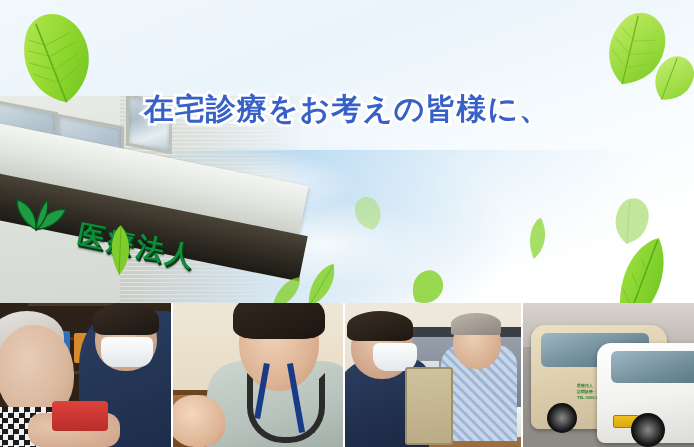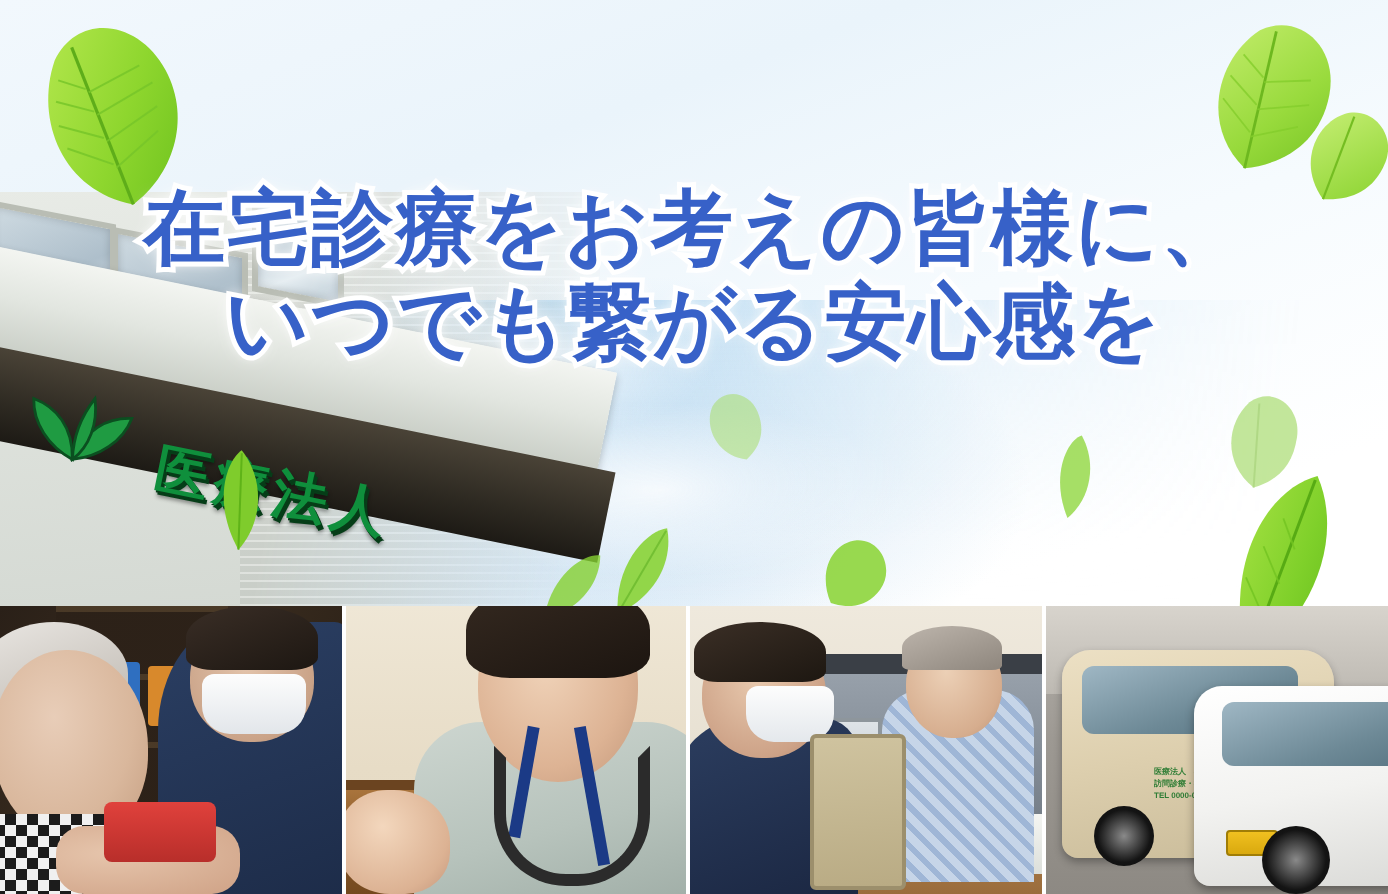--- a/index.html
+++ b/index.html
@@ -163,21 +163,21 @@
     position: absolute;
     left: 0;
     top: 93px;
     width: 694px;
     text-align: center;
     line-height: 1.04;
     pointer-events: none;
   }
   .headline .hl {
     display: block;
-    font-size: 41px;
+    font-size: 30px;
     font-weight: bold;
     letter-spacing: 1px;
     color: #3761c8;
     -webkit-text-stroke: 5px #ffffff;
     paint-order: stroke fill;
     text-shadow:
       0 0 6px rgba(255,255,255,0.95),
       0 0 10px rgba(255,255,255,0.8);
     white-space: nowrap;
   }
@@ -416,21 +416,20 @@
     <svg class="leaf" style="left:520px; top:222px; width:34px; height:32px; transform:rotate(-40deg); opacity:.85;" viewBox="0 0 34 32">
       <path d="M1 30 C 8 8, 26 0, 33 3 C 30 18, 17 30, 1 30 Z" fill="#98da4c"></path>
     </svg>
     <svg class="leaf" style="left:268px; top:278px; width:36px; height:30px; transform:rotate(-12deg); opacity:.8;" viewBox="0 0 36 30">
       <path d="M1 28 C 9 7, 28 0, 35 3 C 32 17, 18 28, 1 28 Z" fill="#86d132"></path>
     </svg>
 
 
     <div class="headline">
       <span class="hl hl1">在宅診療をお考えの皆様に、</span>
-      <span class="hl hl2">いつでも繋がる安心感を</span>
     </div>
   </div>
 
   <div class="strip">
 
     <div class="cell c1">
       <div class="p1-bg"></div>
       <div class="p1-shelf"></div>
       <div class="p1-bottle" style="left:34px; top:34px; width:14px; height:26px; background:#e8e3d8;"></div>
       <div class="p1-bottle" style="left:52px; top:28px; width:18px; height:32px; background:#2f6fc0;"></div>

